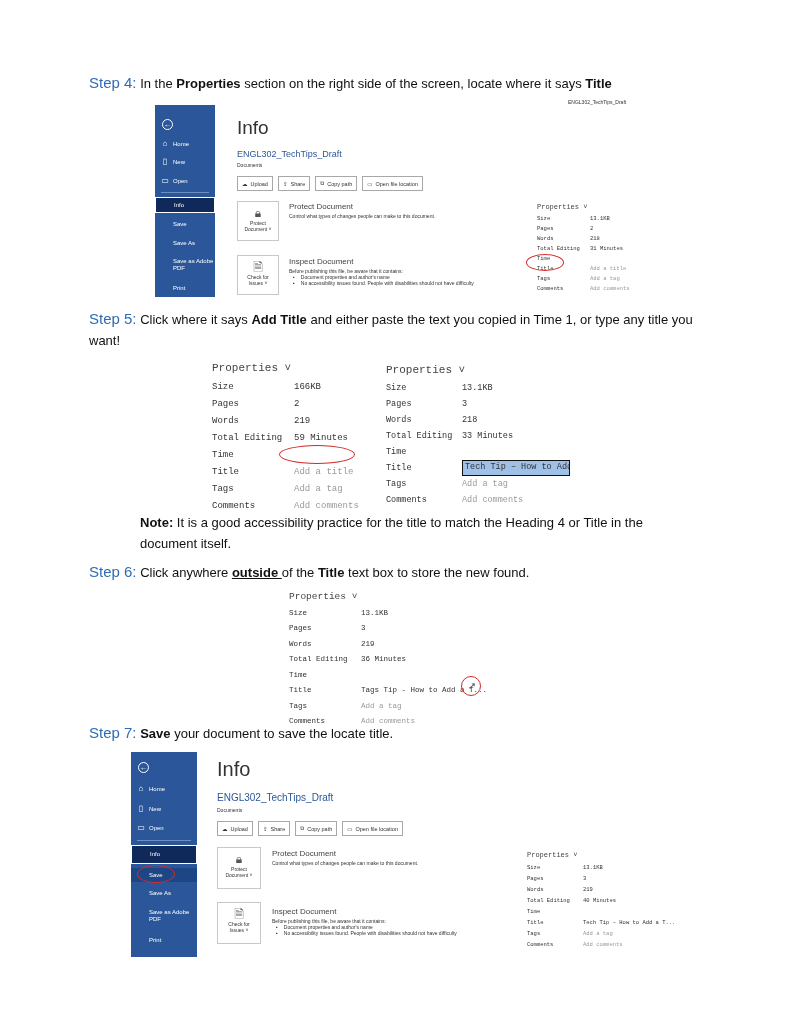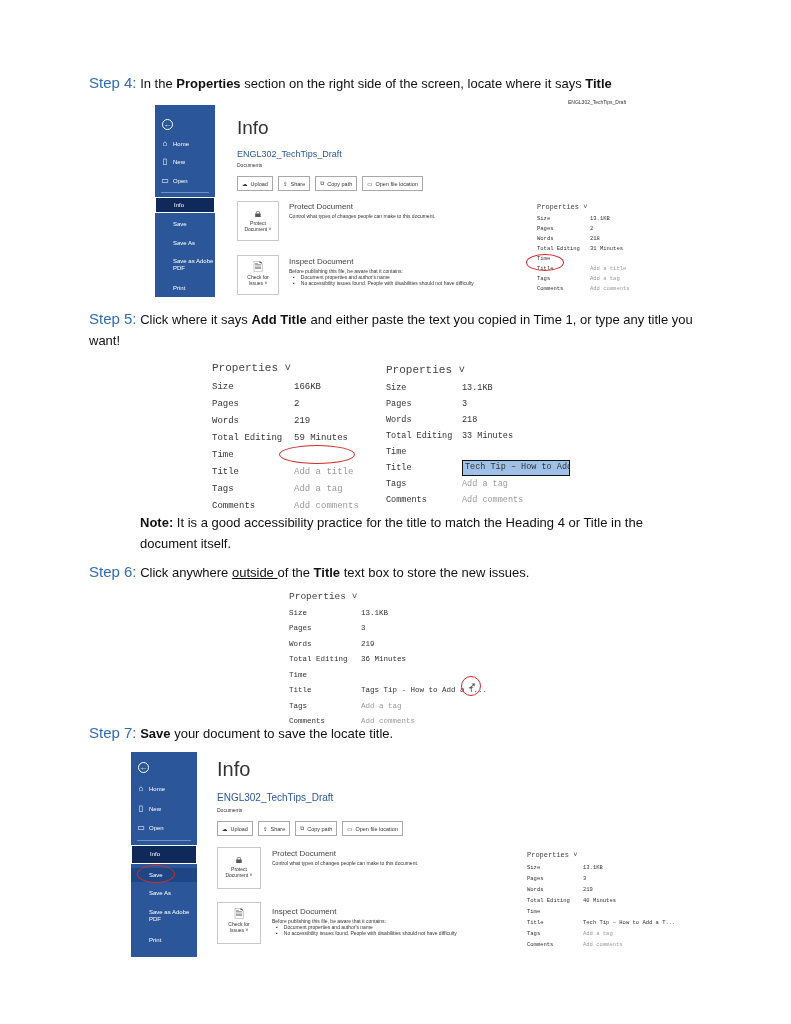--- a/index.html
+++ b/index.html
@@ -2,21 +2,21 @@
 <html><head>
 <meta charset="utf-8">
 <style>
   * { box-sizing: border-box; margin: 0; padding: 0; }
   html, body { width: 791px; height: 1024px; background: #ffffff; overflow: hidden; }
   body { position: relative; font-family: "Liberation Sans", sans-serif; color: #111; }
 
   .step { position: absolute; left: 89px; font-family: "Liberation Sans", sans-serif; font-size: 13px; line-height: 21px; color: #111; }
   .step .num { color: #2f6cb5; font-size: 15px; }
   .step b { font-weight: bold; }
-  .step u { text-decoration: underline; font-weight: normal; }
+  .step u { text-decoration: underline; font-weight: bold; }
 
   
   .bs { position: absolute; background: #fff; font-family: "Liberation Sans", sans-serif; }
   .bs .side { position: absolute; left: 0; top: 0; bottom: 0; width: 60px; background: #2b579a; color: #fff; }
   .side .back { position: absolute; left: 7px; top: 14px; width: 11px; height: 11px; border: 1px solid #fff; border-radius: 50%; font-size: 8px; line-height: 9px; text-align: center; }
   .side .nav { position: absolute; left: 6px; font-size: 6px; color: #fff; display: flex; align-items: center; gap: 4px; }
   .side .nav .ic { font-size: 8px; width: 8px; text-align: center; }
   .side .sep { position: absolute; left: 6px; right: 6px; height: 1px; background: #6d8fc4; }
   .side .item { position: absolute; left: 0; right: 0; font-size: 6px; color: #fff; padding-left: 18px; }
   .side .item.sel { background: #0f2a5a; border: 1px solid #fff; height: 16px; line-height: 14px; }
@@ -223,21 +223,21 @@
       <span class="k" style="width:76px">Comments</span>
       <span class="v ph2">Add comments</span>
     </div>
 </div>
 
 <div class="step" style="left:140px;top:512px;width:560px;line-height:21px;">
   <b>Note:</b><span> It is a good accessibility practice for the title to match the Heading 4 or Title in the</span><br><span>document itself.</span>
 </div>
 
 <div class="step" style="top:561px;">
-  <span class="num">Step 6:</span><span> Click anywhere </span><u>outside </u><span>of the </span><b>Title</b><span> text box to store the new issues.</span>
+  <span class="num">Step 6:</span><span> Click anywhere </span><u>outside </u><span>of the </span><b>Title</b><span> text box to store the new found.</span>
 </div>
 
 <div class="props" style="left:289px;top:589px;font-size:7.5px;line-height:15.5px;">
   <div class="ph" style="font-size:9.5px;margin-bottom:1px;">Properties ˅</div>
   <div class="row">
       <span class="k" style="width:72px">Size</span>
       <span class="v">13.1KB</span>
     </div>
   <div class="row">
       <span class="k" style="width:72px">Pages</span>

